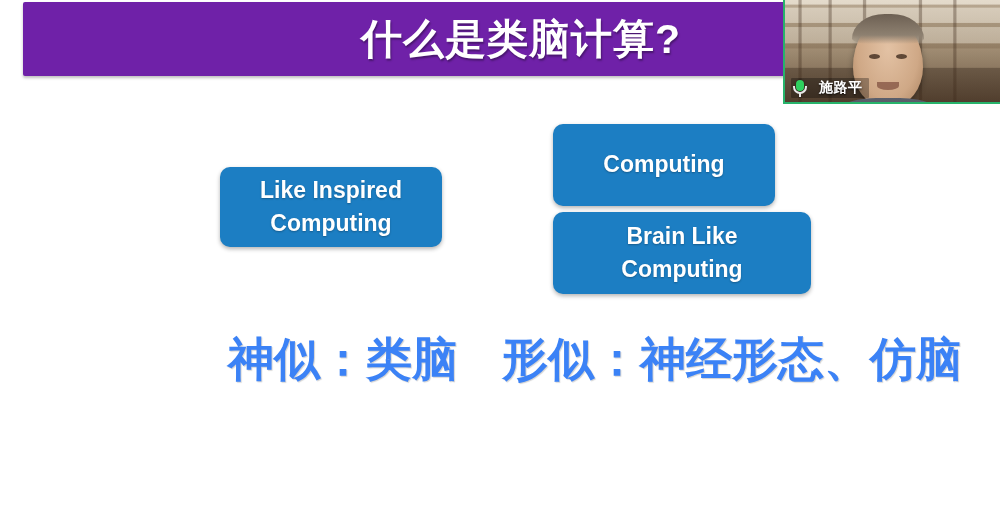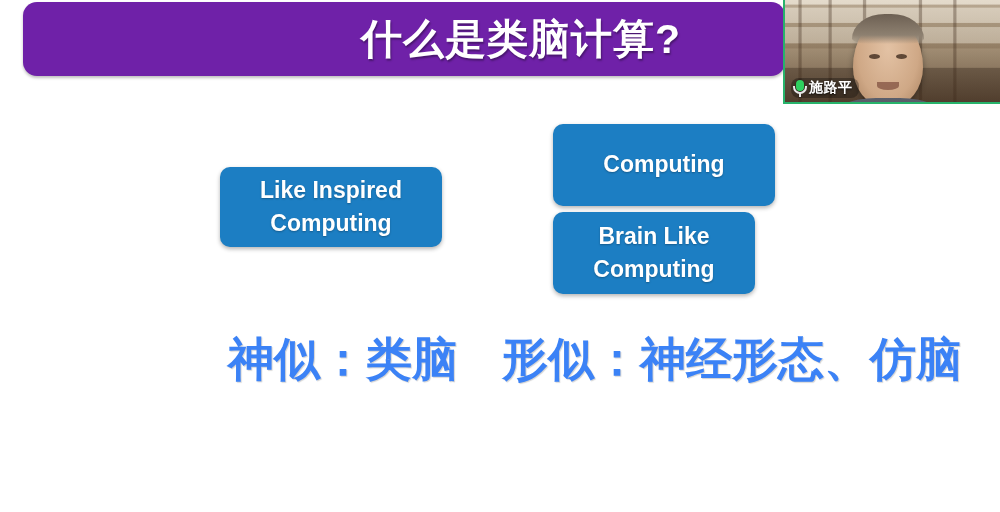--- a/index.html
+++ b/index.html
@@ -19,21 +19,21 @@
   }
 
   
   .title-bar {
     position: absolute;
     left: 23px;
     top: 2px;
     width: 762px;
     height: 74px;
     background: #6f21a8;
-    border-radius: 14px;
+    border-radius: 2px;
     box-shadow: 0 2px 3px rgba(0,0,0,0.25);
     display: flex;
     align-items: center;
     justify-content: flex-end;
     box-sizing: border-box;
     padding-right: 104px;
   }
   .title-text {
     color: #ffffff;
     font-size: 41px;
@@ -72,21 +72,21 @@
   }
   #box-neuromorphic {
     left: 553px;
     top: 124px;
     width: 222px;
     height: 82px;
   }
   #box-brain-like {
     left: 553px;
     top: 212px;
-    width: 202px;
+    width: 258px;
     height: 82px;
   }
 
   
   .caption-row {
     position: absolute;
     left: 0;
     top: 336px;
     width: 1000px;
     height: 60px;
@@ -209,24 +209,24 @@
     transform: translateX(-50%);
     background: linear-gradient(to bottom, #5a5f6b 0%, #3c4049 100%);
     border-radius: 40% 40% 0 0 / 34% 34% 0 0;
   }
   .name-plate {
     position: absolute;
     left: 6px;
     bottom: 4px;
     display: flex;
     align-items: center;
-    gap: 2px;
+    gap: 12px;
     padding: 1px 6px 1px 2px;
     background: rgba(0,0,0,0.30);
-    border-radius: 8px;
+    border-radius: 1px;
   }
   .mic-icon {
     position: relative;
     width: 14px;
     height: 17px;
     flex: none;
   }
   .mic-icon .cap {
     position: absolute;
     left: 3px;

